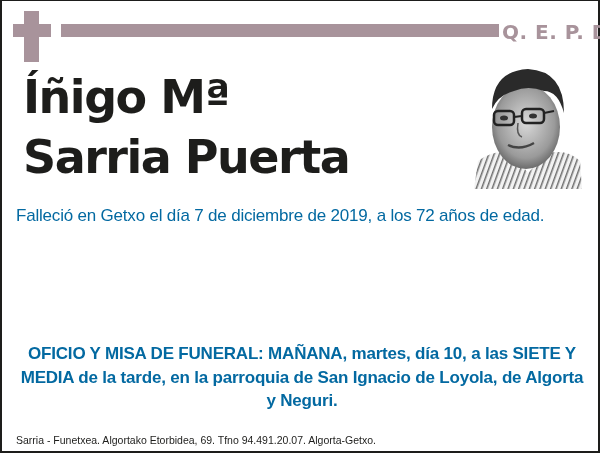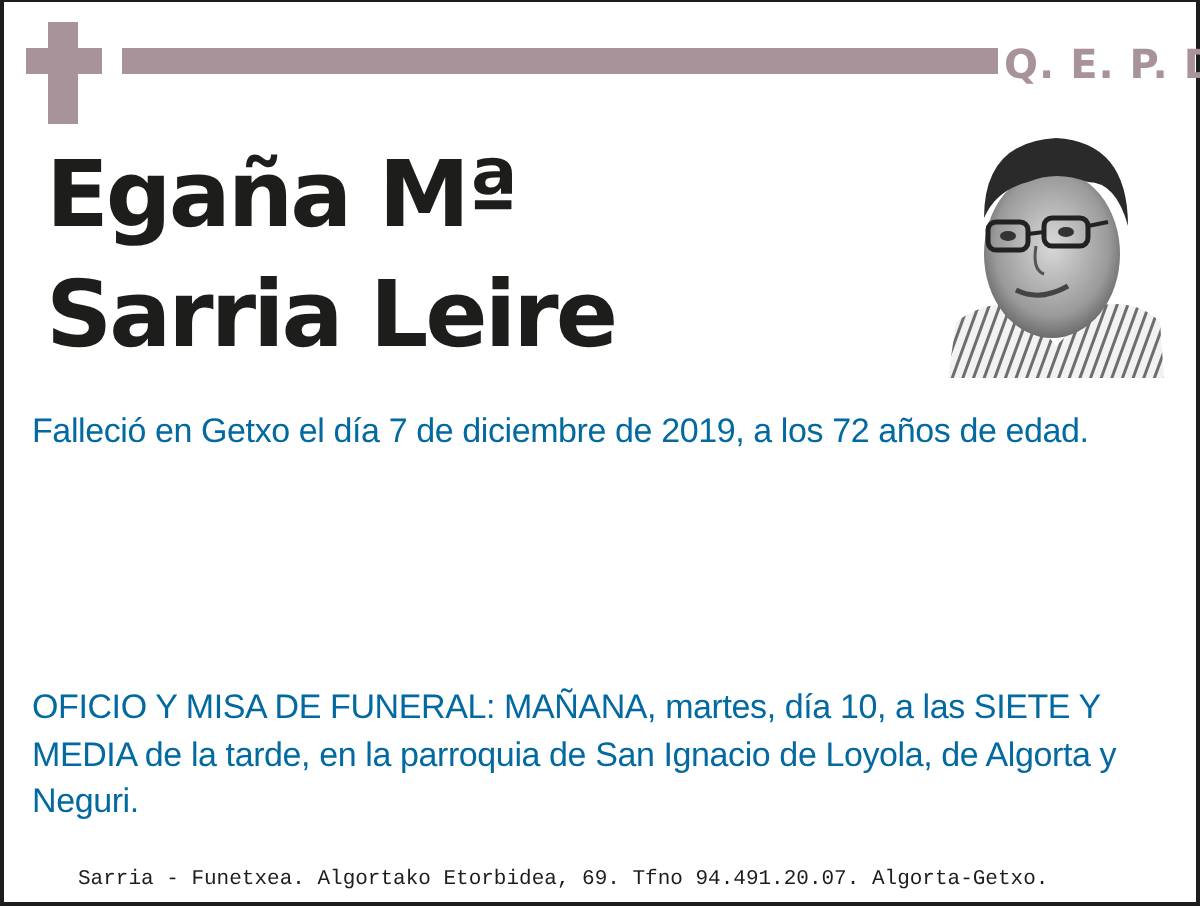--- a/index.html
+++ b/index.html
@@ -22,39 +22,39 @@
   .name div { white-space: nowrap; }
   .photo {
     position: absolute; left: 472px; top: 60px; width: 108px; height: 128px; overflow: hidden;
   }
   .body-text {
     position: absolute; left: 14px; width: 572px; font-family: "Liberation Sans", sans-serif;
     font-size: 17px; line-height: 23.5px; color: #0369a1; letter-spacing: -0.2px;
   }
   .p1 { top: 203px; }
   .p2 { top: 256px; }
-  .p3 { top: 341px; font-weight: normal; }
+  .p3 { top: 341px; font-weight: bold; text-align: center; }
   .footer {
-    position: absolute; left: 14px; top: 433px; font-family: Liberation Mono, monospace;
-    font-size: 10.5px; color: #1d1d1b; white-space: nowrap; margin-left: 23px;
+    position: absolute; left: 14px; top: 433px; font-family: Liberation Sans, sans-serif;
+    font-size: 10.5px; color: #1d1d1b; white-space: nowrap;
   }
   .cross-glyph { font-family: "DejaVu Sans", sans-serif; font-size: 14px; }
 </style>
 </head>
 <body>
 
 <div class="frame" style="--accent:#a8939b;">
   <div class="cross-v"></div>
   <div class="cross-h"></div>
   <div class="rule"></div>
   <div class="qepd">Q. E. P. D.</div>
 
   <div class="name">
-    <div>Egaña Mª</div>
-    <div>Sarria Leire</div>
+    <div>Íñigo Mª</div>
+    <div>Sarria Puerta</div>
   </div>
 
   <div class="photo">
     <svg width="108" height="128" viewBox="0 0 108 128">
       <defs>
         <pattern id="stripes" width="5" height="5" patternUnits="userSpaceOnUse" patternTransform="rotate(20)">
           <rect width="5" height="5" fill="#f2f2f2"></rect>
           <rect width="1.5" height="5" fill="#6d6d6d"></rect>
         </pattern>
         <radialGradient id="skin" cx="50%" cy="45%" r="60%">

